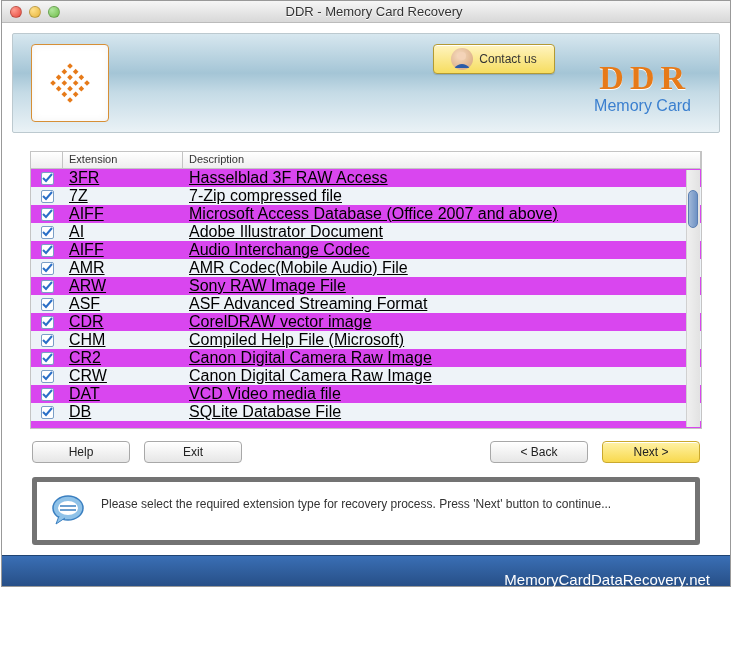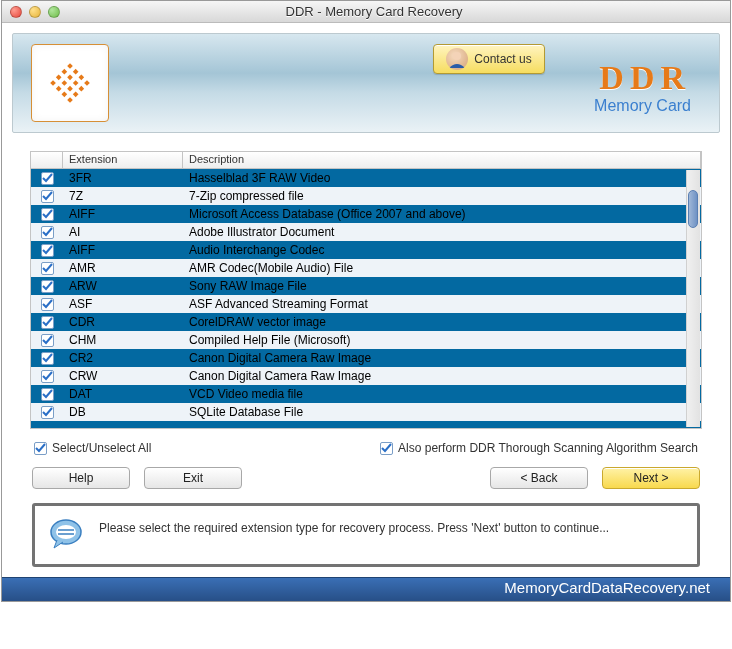--- a/index.html
+++ b/index.html
@@ -12,62 +12,62 @@
 .tl { width: 12px; height: 12px; border-radius: 50%; border: 1px solid rgba(0,0,0,0.2); }
 .tl.red { background: radial-gradient(circle at 30% 30%, #ff9c90, #e6473b); }
 .tl.yellow { background: radial-gradient(circle at 30% 30%, #ffe08a, #e6b43b); }
 .tl.green { background: radial-gradient(circle at 30% 30%, #b0e69c, #6fbd4a); }
 .title-text { position: absolute; left: 16px; right: 0; text-align: center; font-size: 13px; color: #333; text-shadow: 0 1px 0 #fff; }
 
 .header-banner { height: 100px; background: linear-gradient(180deg, #d7e7ef 0%, #a4c5d6 40%, #c5dbe6 60%, #eaf2f6 100%); border: 1px solid #bcc9cf; margin: 10px 10px 0 10px; position: relative; border-radius: 2px; }
 .logo-box { position: absolute; left: 18px; top: 10px; width: 78px; height: 78px; background: #fff; border: 1px solid #d68f36; border-radius: 4px; display: flex; align-items: center; justify-content: center; box-shadow: inset 0 0 8px rgba(0,0,0,0.05); }
 .logo-pattern { width: 44px; height: 44px; position: relative; }
 .logo-pattern svg { display: block; }
-.contact-btn { position: absolute; left: 420px; top: 10px; width: 112px; height: 30px; background: linear-gradient(#fff4c0, #f6dd60); border: 1px solid #b39a33; border-radius: 4px; display: flex; align-items: center; justify-content: center; gap: 6px; font-size: 12px; color: #333; cursor: pointer; box-shadow: inset 0 1px 0 #fff, 0 1px 1px rgba(0,0,0,0.15); }
+.contact-btn { position: absolute; left: 420px; top: 10px; width: 122px; height: 30px; background: linear-gradient(#fff4c0, #f6dd60); border: 1px solid #b39a33; border-radius: 4px; display: flex; align-items: center; justify-content: center; gap: 6px; font-size: 12px; color: #333; cursor: pointer; box-shadow: inset 0 1px 0 #fff, 0 1px 1px rgba(0,0,0,0.15); }
 .contact-avatar { width: 22px; height: 22px; border-radius: 50%; background: radial-gradient(circle at 40% 35%, #f7dcc1, #d3a175); display:flex; align-items:center; justify-content:center; overflow:hidden; }
 .contact-avatar svg { display:block; }
 .brand { position: absolute; right: 28px; top: 25px; text-align: right; }
 .brand-ddr { font-family: Georgia, serif; font-size: 34px; letter-spacing: 6px; color: #e67a19; font-weight: bold; text-shadow: 0 1px 0 #fff; }
 .brand-sub { font-size: 16px; color: #3a7fcf; margin-top: 0px; font-family: Arial, sans-serif; }
 
 .content { padding: 18px 28px 10px 28px; }
 
-.table-wrap { border: 1px solid #c4c4c4; height: 278px; position: relative; background: #0369a1; }
+.table-wrap { border: 1px solid #c4c4c4; height: 278px; position: relative; background: #d946ef; }
 .table-header { display: flex; background: linear-gradient(#fff, #eee); border-bottom: 1px solid #c4c4c4; height: 17px; font-size: 11px; color: #333; }
 .th { padding: 1px 6px; border-right: 1px solid #c4c4c4; }
 .th.chk { width: 32px; border-right: 1px solid #c4c4c4; }
 .th.ext { width: 120px; }
 .th.desc { flex: 1; }
 .table-body { overflow-y: auto; height: 260px; }
-.tr { display: flex; height: 18px; align-items: center; font-size: 12px; }
+.tr { display: flex; height: 18px; align-items: center; font-size: 16px; text-decoration: underline; }
 .tr:nth-child(even) { background: #eef3f8; }
 .td { padding: 0 6px; }
 .td.chk { width: 32px; text-align: center; }
 .td.ext { width: 120px; }
 .td.desc { flex: 1; }
 .chkbox { width: 13px; height: 13px; border: 1px solid #7a9ec7; background: #fff; display: inline-flex; align-items: center; justify-content: center; border-radius: 2px; vertical-align: middle; }
 .chkbox svg { display:block; }
 
 .scrollbar-track { position: absolute; right: 1px; top: 18px; bottom: 1px; width: 14px; background: linear-gradient(90deg,#f0f0f0,#e2e2e2); border-left: 1px solid #d0d0d0; }
 .scrollbar-thumb { position: absolute; right: 2px; top: 20px; width: 10px; height: 38px; background: linear-gradient(90deg,#9fb7d8,#6f92c4); border-radius: 5px; border:1px solid #5a7fb3; }
 
 .options-row { display: flex; justify-content: space-between; margin: 12px 4px 0 4px; font-size: 12px; color: #333; }
 .opt { display: flex; align-items: center; gap: 5px; }
 
 .btn-row { display: flex; gap: 14px; margin: 12px 2px 0 2px; align-items:center; }
 .btn-group-left { display:flex; gap: 14px; }
 .btn-group-right { margin-left:auto; display:flex; gap: 14px; }
 .mac-btn { width: 98px; height: 22px; background: linear-gradient(#fff, #e6e6e6); border: 1px solid #a8a8a8; border-radius: 4px; font-size: 12px; color: #222; cursor: pointer; box-shadow: inset 0 1px 0 #fff; }
 .mac-btn.primary { background: linear-gradient(#fff2a6, #f8d94e); border-color: #caa92e; }
 
-.info-panel { margin: 14px 2px 0 2px; border: 3px solid #737373; border-radius: 3px; padding: 12px 14px; display: flex; gap: 16px; align-items: flex-start; background: #fff; min-height: 64px; }
+.info-panel { margin: 14px 2px 0 2px; border: 5px solid #737373; border-radius: 3px; padding: 12px 14px; display: flex; gap: 16px; align-items: flex-start; background: #fff; min-height: 64px; }
 .info-icon { width: 34px; height: 34px; flex-shrink: 0; }
 .info-text { font-size: 12px; color: #333; line-height: 1.7; text-align: justify; }
 
-.footer { background: linear-gradient(#3a6fb5, #274f87); color: #fff; font-size: 15px; text-align: right; padding: 1px 20px; height: 24px; border-top: 1px solid #1f4372; }
+.footer { background: linear-gradient(#3a6fb5, #274f87); color: #fff; font-size: 15px; text-align: right; padding: 15px 20px; height: 24px; border-top: 1px solid #1f4372; }
 </style>
 </head>
 <body>
 
 <div class="window-frame">
 
   <div class="titlebar">
     <div class="traffic">
       <div class="tl red"></div>
       <div class="tl yellow"></div>
@@ -128,21 +128,21 @@
         <div class="th desc">Description</div>
       </div>
       <div class="table-body" id="tbody">
           <div class="tr">
             <div class="td chk"><span class="chkbox">
                 <svg width="11" height="11" viewBox="0 0 11 11">
                   <path d="M1 5 L4 8 L10 1" stroke="#2a6fc7" stroke-width="2" fill="none"></path>
                 </svg>
               </span></div>
             <div class="td ext">3FR</div>
-            <div class="td desc">Hasselblad 3F RAW Video</div>
+            <div class="td desc">Hasselblad 3F RAW Access</div>
           </div>
           <div class="tr">
             <div class="td chk"><span class="chkbox">
                 <svg width="11" height="11" viewBox="0 0 11 11">
                   <path d="M1 5 L4 8 L10 1" stroke="#2a6fc7" stroke-width="2" fill="none"></path>
                 </svg>
               </span></div>
             <div class="td ext">7Z</div>
             <div class="td desc">7-Zip compressed file</div>
           </div>
@@ -253,38 +253,20 @@
               </span></div>
             <div class="td ext">DB</div>
             <div class="td desc">SQLite Database File</div>
           </div>
         </div>
       <div class="scrollbar-track">
         <div class="scrollbar-thumb"></div>
       </div>
     </div>
 
-    <div class="options-row">
-      <label class="opt">
-        <span class="chkbox">
-            <svg width="11" height="11" viewBox="0 0 11 11">
-              <path d="M1 5 L4 8 L10 1" stroke="#2a6fc7" stroke-width="2" fill="none"></path>
-            </svg>
-          </span>
-        <span>Select/Unselect All</span>
-      </label>
-      <label class="opt">
-        <span class="chkbox">
-            <svg width="11" height="11" viewBox="0 0 11 11">
-              <path d="M1 5 L4 8 L10 1" stroke="#2a6fc7" stroke-width="2" fill="none"></path>
-            </svg>
-          </span>
-        <span>Also perform DDR Thorough Scanning Algorithm Search</span>
-      </label>
-    </div>
 
     <div class="btn-row">
       <div class="btn-group-left">
         <button class="mac-btn">Help</button>
         <button class="mac-btn">Exit</button>
       </div>
       <div class="btn-group-right">
         <button class="mac-btn">&lt; Back</button>
         <button class="mac-btn primary">Next &gt;</button>
       </div>

